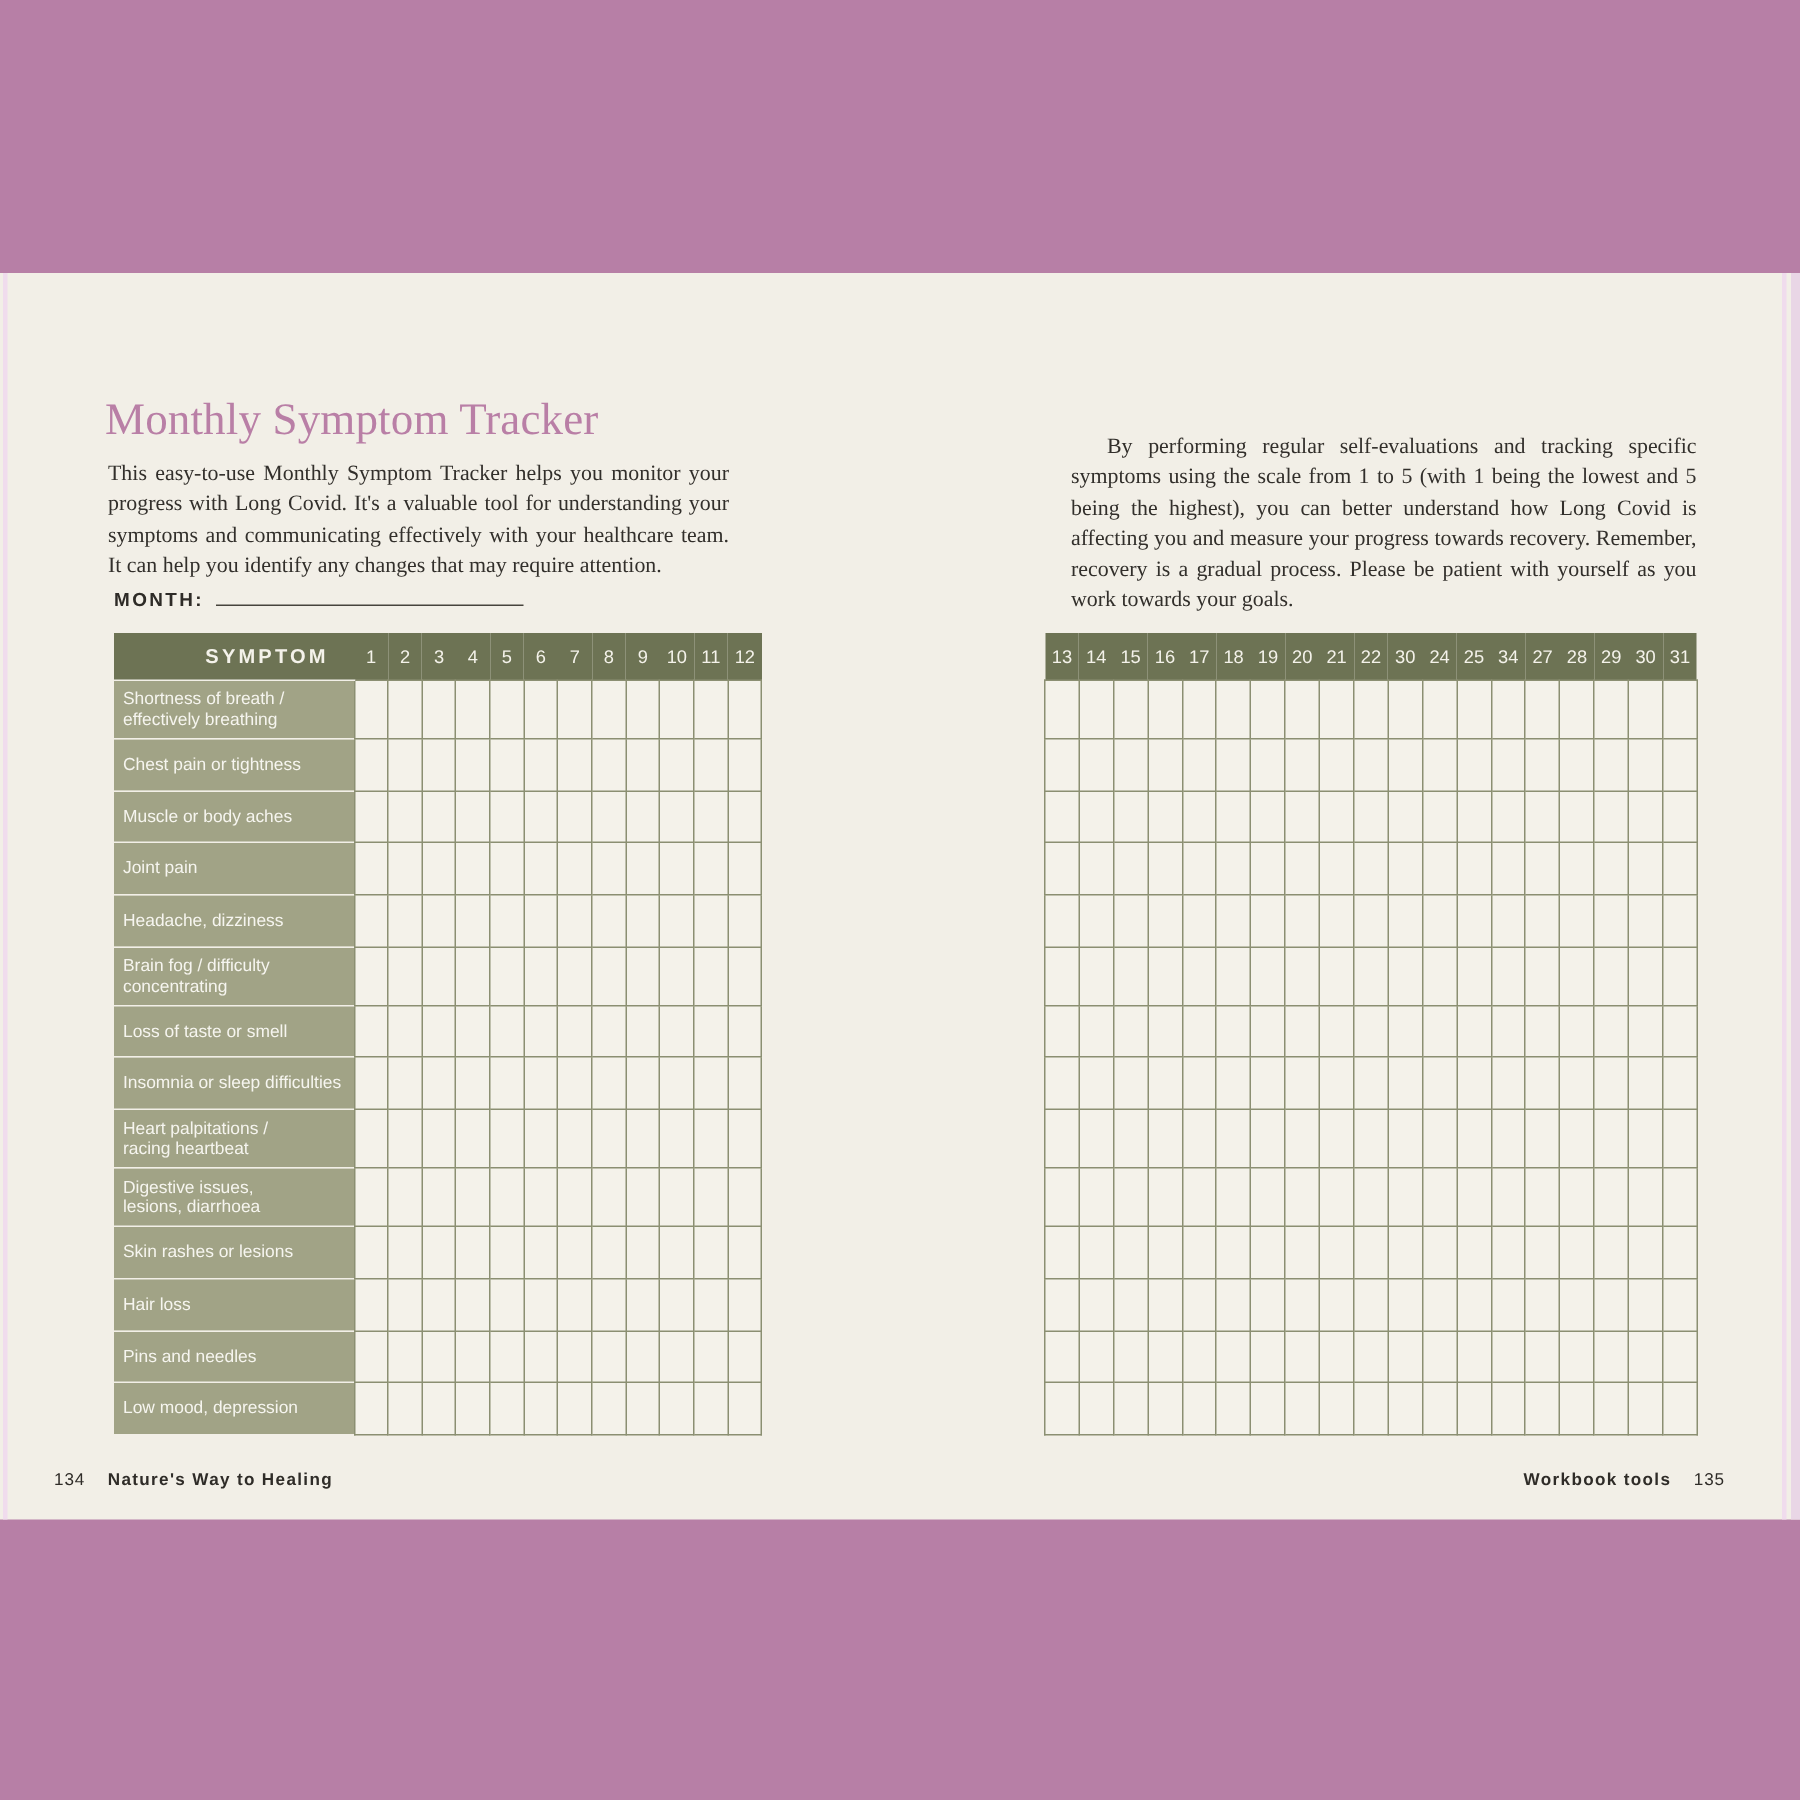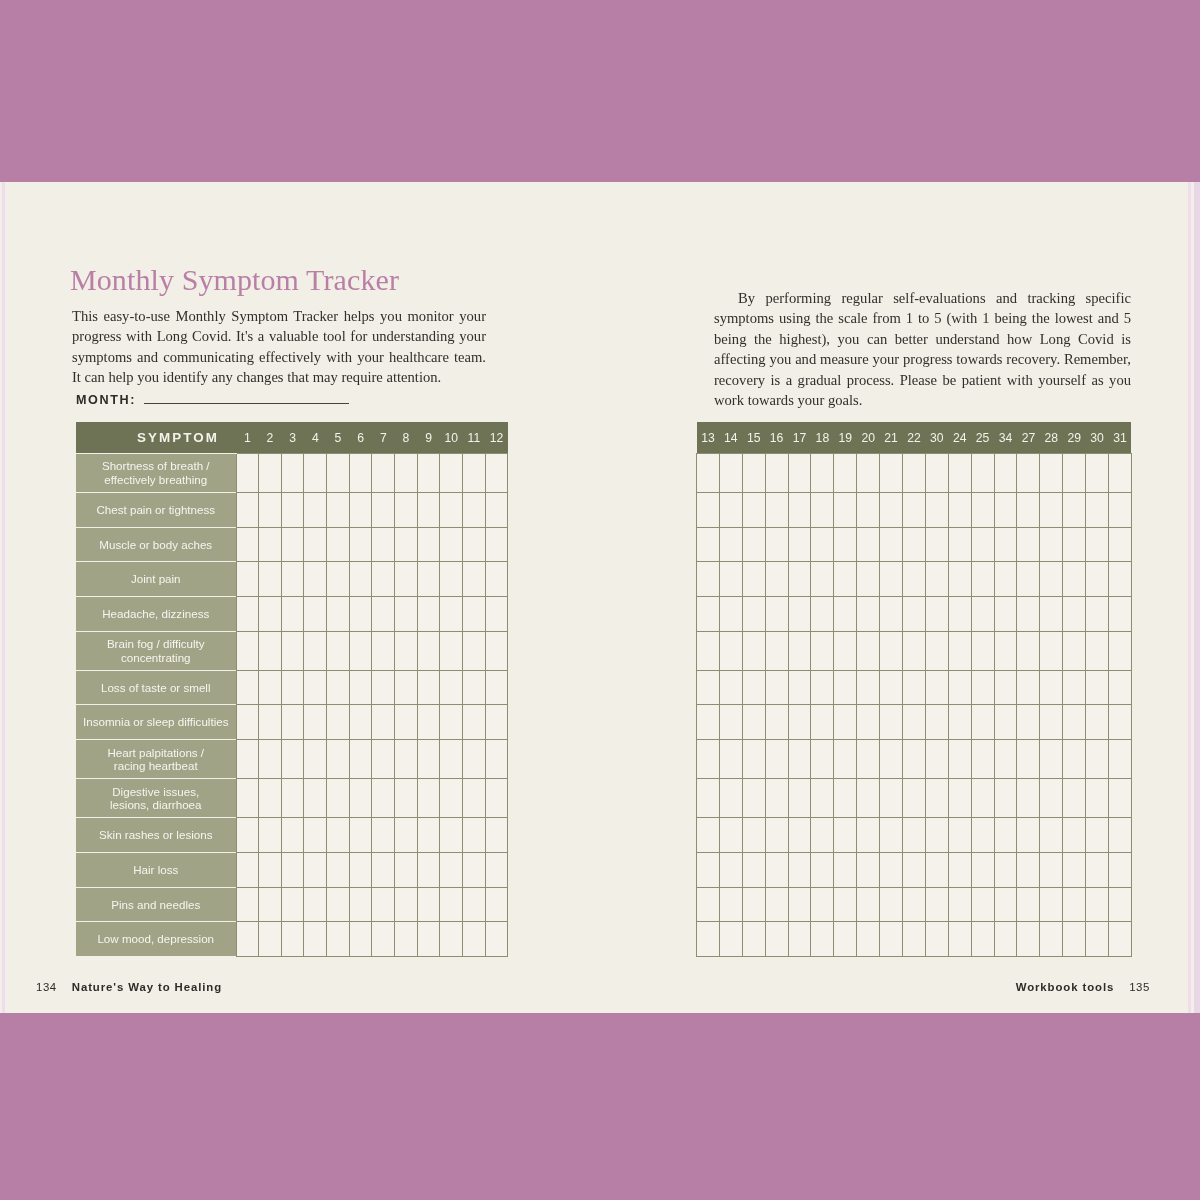--- a/index.html
+++ b/index.html
@@ -118,21 +118,21 @@
     font-weight: normal;
     text-align: center;
   }
 
   td.sym-cell {
     background: #a1a386;
     color: #f6f5ef;
     font-family: "Liberation Sans", sans-serif;
     font-size: 11.6px;
     line-height: 13.6px;
-    text-align: center;
+    text-align: left;
     vertical-align: middle;
     border-top: 1.3px solid #f2efe7;
     padding: 0 6px;
   }
   td.sym-cell .l2 { display: block; }
 
   td.grid-cell {
     background: #f4f2ea;
     border: 1.1px solid #8b8f72;
   }

